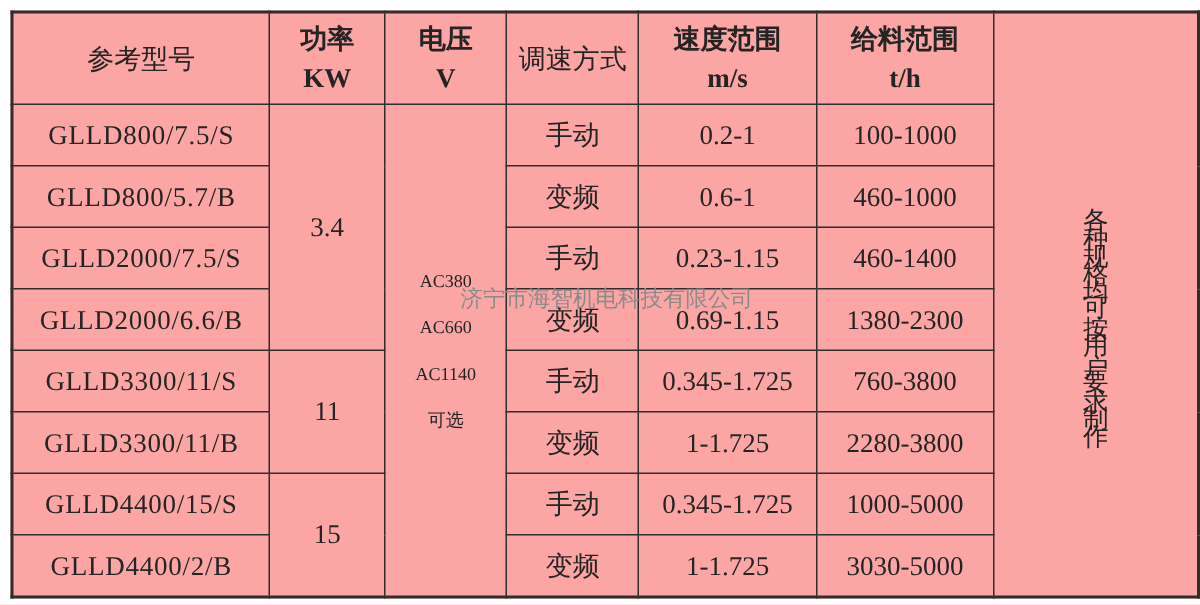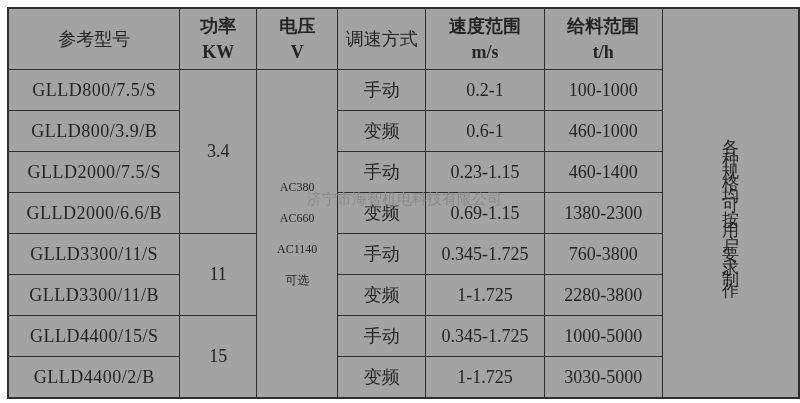--- a/index.html
+++ b/index.html
@@ -17,21 +17,21 @@
   }
   .sheet {
     position: absolute;
     left: 7px;
     top: 7px;
   }
   table.spec {
     border-collapse: collapse;
     table-layout: fixed;
     border: 2px solid #2e2e2e;
-    background: #a3a3a3;
+    background: #fca5a5;
   }
   table.spec td {
     border: 1px solid #2e2e2e;
     text-align: center;
     vertical-align: middle;
     padding: 0;
     font-size: 18px;
     line-height: 1.25;
     overflow: hidden;
   }
@@ -120,21 +120,21 @@
           <div class="volt-line">AC660</div>
           <div class="volt-line">AC1140</div>
           <div class="volt-line">可选</div>
         </td>
         <td>手动</td>
         <td>0.2-1</td>
         <td>100-1000</td>
       </tr>
 
       <tr class="row">
-        <td class="model-cell">GLLD800/3.9/B</td>
+        <td class="model-cell">GLLD800/5.7/B</td>
         <td>变频</td>
         <td>0.6-1</td>
         <td>460-1000</td>
       </tr>
 
       <tr class="row">
         <td class="model-cell">GLLD2000/7.5/S</td>
         <td>手动</td>
         <td>0.23-1.15</td>
         <td>460-1400</td>

